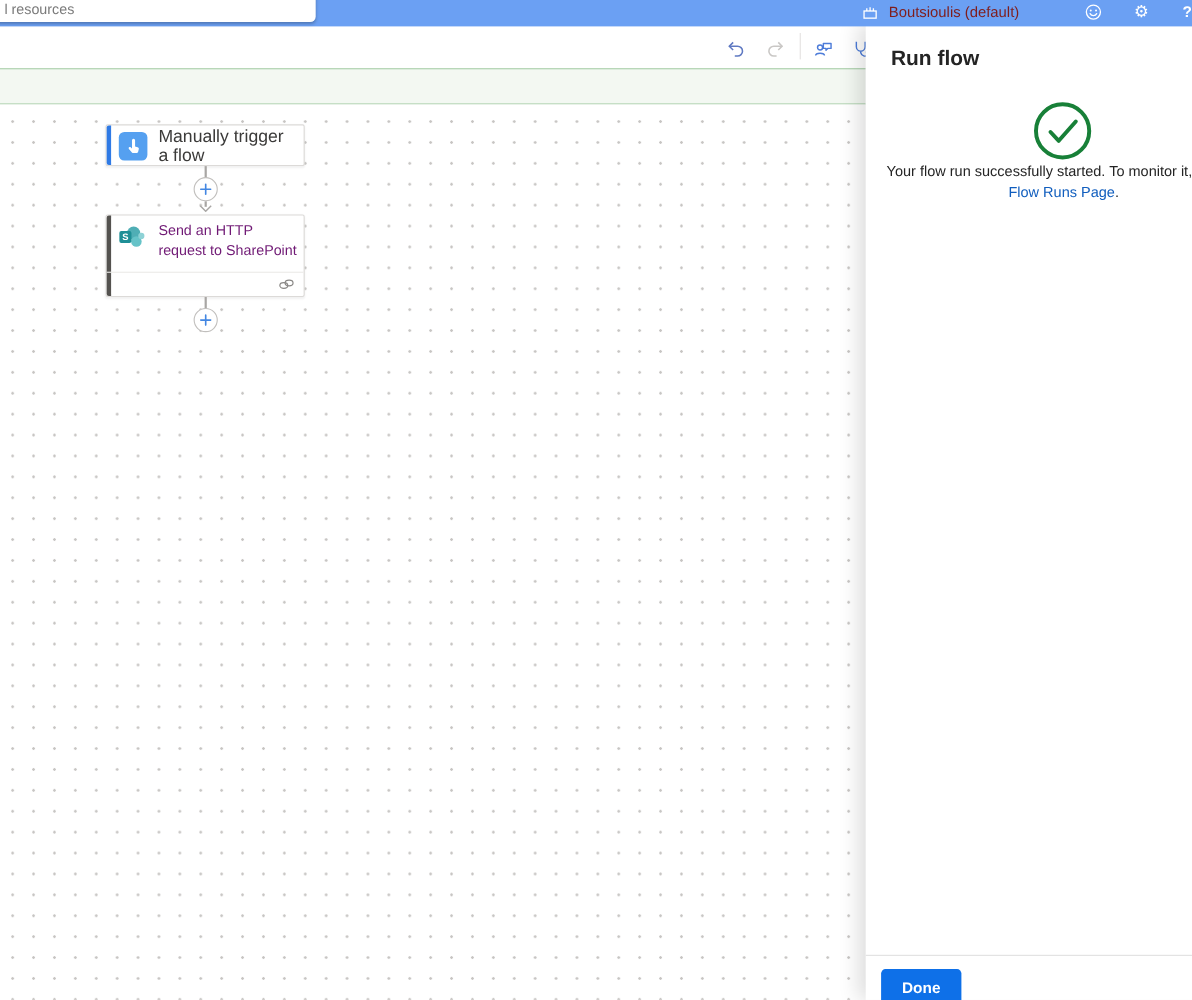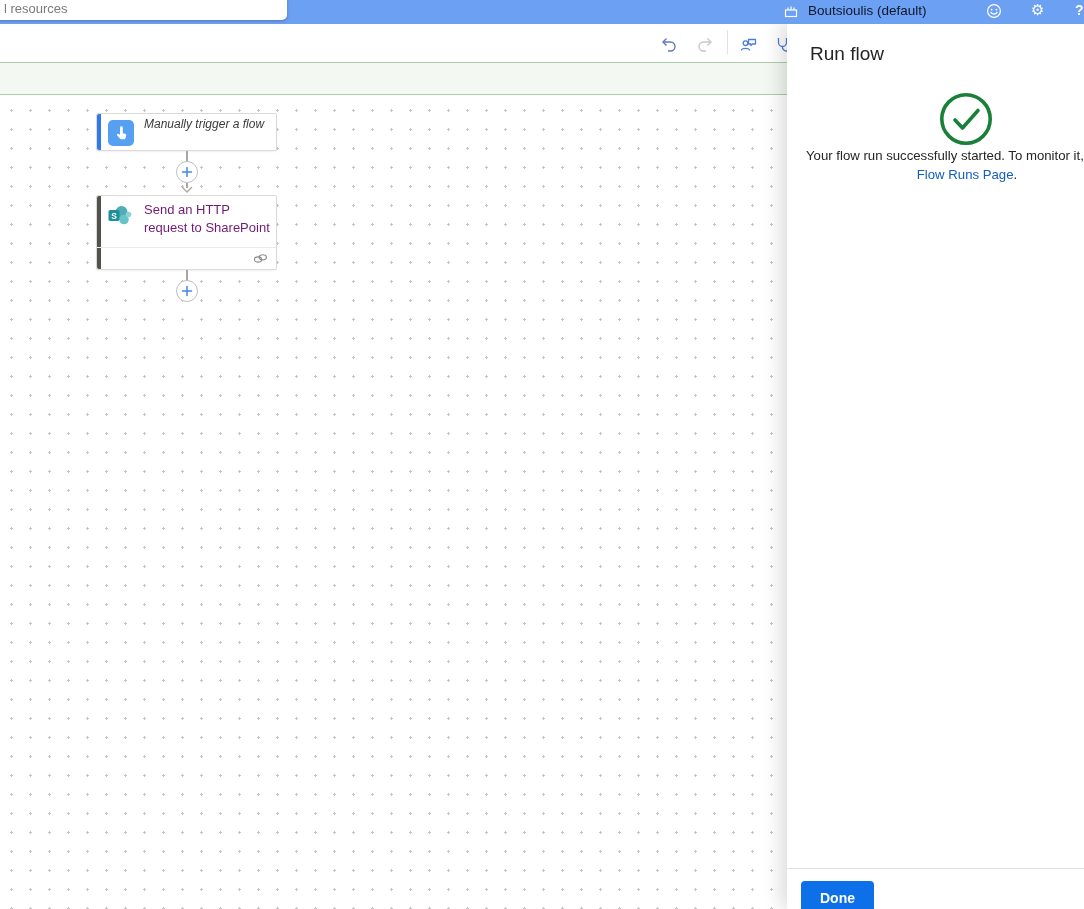--- a/index.html
+++ b/index.html
@@ -5,21 +5,21 @@
   * { margin:0; padding:0; box-sizing:border-box; }
   html,body { width:1084px; height:909px; overflow:hidden; background:#fff;
     font-family:"Liberation Sans","DejaVu Sans",sans-serif; }
   .abs { position:absolute; }
 
   
   #topbar { left:0; top:0; width:1084px; height:24px; z-index:20; }
   #search-box { left:-20px; top:-9px; width:307px; height:29px; background:#fff;
     border-radius:5px; box-shadow:0 1px 3px rgba(0,0,0,.25);
     padding:11px 0 0 24px; font-size:13px; color:#7a7a7a; line-height:14px; }
-  #env-label { left:808px; top:3px; font-size:13.5px; color:#0f172a; }
+  #env-label { left:808px; top:3px; font-size:13.5px; color:#7f1d1d; }
   #help-glyph { left:1075px; top:2px; font-size:14px; font-weight:700; color:#fff; }
   #gear-glyph { left:1031px; top:1px; font-size:15px; color:#fff; }
 
   
   #toolbar { left:0; top:22px; width:787px; height:40px; background:#fff; }
   .tool-btn { width:20px; height:20px; top:12px; display:flex; align-items:center; justify-content:center; }
   #toolbar-divider { left:727px; top:8px; width:1px; height:24px; background:#e4e2e0; }
 
   
   #banner { left:0; top:62px; width:787px; height:33px;
@@ -28,40 +28,40 @@
   
   #canvas { left:0; top:95px; width:787px; height:814px; background:#fff;
     background-image:radial-gradient(circle,#c7c5c3 1px,transparent 1.4px);
     background-size:19px 19px; background-position:2px 6px; }
   .node { background:#fff; border:1px solid #dcdad8; border-radius:2px;
     box-shadow:0 1px 2px rgba(0,0,0,.06); }
   .accent { left:0; top:0; bottom:0; width:4px; border-radius:2px 0 0 2px; }
   #node-trigger { left:96px; top:18px; width:181px; height:38px; }
   #trigger-icon { left:11px; top:6px; width:26px; height:26px; border-radius:5px;
     display:flex; align-items:center; justify-content:center; }
-  #trigger-title { left:47px; top:2px; width:126px; font-size:12px; line-height:17px; color:#3b3a39;font-style:italic; }
+  #trigger-title { left:47px; top:2px; width:126px; font-size:16px; line-height:17px; color:#3b3a39; }
   #node-sp { left:96px; top:100px; width:181px; height:75px; }
   #sp-icon { left:11px; top:8px; width:24px; height:24px; }
   #sp-title { left:47px; top:5px; width:126px; font-size:13px; line-height:18px; color:#701a75; }
   #sp-footer { left:0; right:0; bottom:0; height:22px; border-top:1px solid #eceae8; }
   #chain-icon { right:8px; top:3px; width:15px; height:15px; }
   .vline { left:186px; width:1.5px; background:#a8a6a4; }
   #vline-1 { top:56px; height:11px; }
   #vline-1b { top:88px; height:5px; }
   #vline-2 { top:175px; height:11px; }
   .plus-circle { left:176px; width:22px; height:22px; border-radius:50%;
     border:1px solid #c1bfbd; background:#fff; display:flex; align-items:center; justify-content:center; }
   #plus-1 { top:66px; }
   #plus-2 { top:185px; }
   #arrowhead-1 { left:181px; top:91px; width:12px; height:7px; }
 
   
   #panel { left:787px; top:22px; width:360px; height:887px; background:#fff; z-index:10;
     box-shadow:-6px 0 18px rgba(0,0,0,.14); }
-  #panel-title { left:23px; top:21px; font-size:19px; font-weight:400; color:#242424; }
+  #panel-title { left:23px; top:21px; font-size:19px; font-weight:700; color:#242424; }
   #check-icon { left:151px; top:69px; width:56px; height:56px; }
   #msg-line1 { left:19px; top:126px; font-size:13.2px; color:#242424; white-space:nowrap; }
   #msg-line2 { left:0; top:145px; width:360px; text-align:center; font-size:13.2px; color:#242424; }
   #msg-line2 a { text-decoration:none; cursor:pointer; }
   #panel-divider { left:0; top:846px; width:360px; height:1px; background:#e0e0e0; }
   #done-button { left:14px; top:859px; width:73px; height:33px; border:none; border-radius:4px;
     color:#fff; font-size:14px; font-weight:700; font-family:"Liberation Sans",sans-serif; cursor:pointer; }
 </style>
 </head>
 <body>

